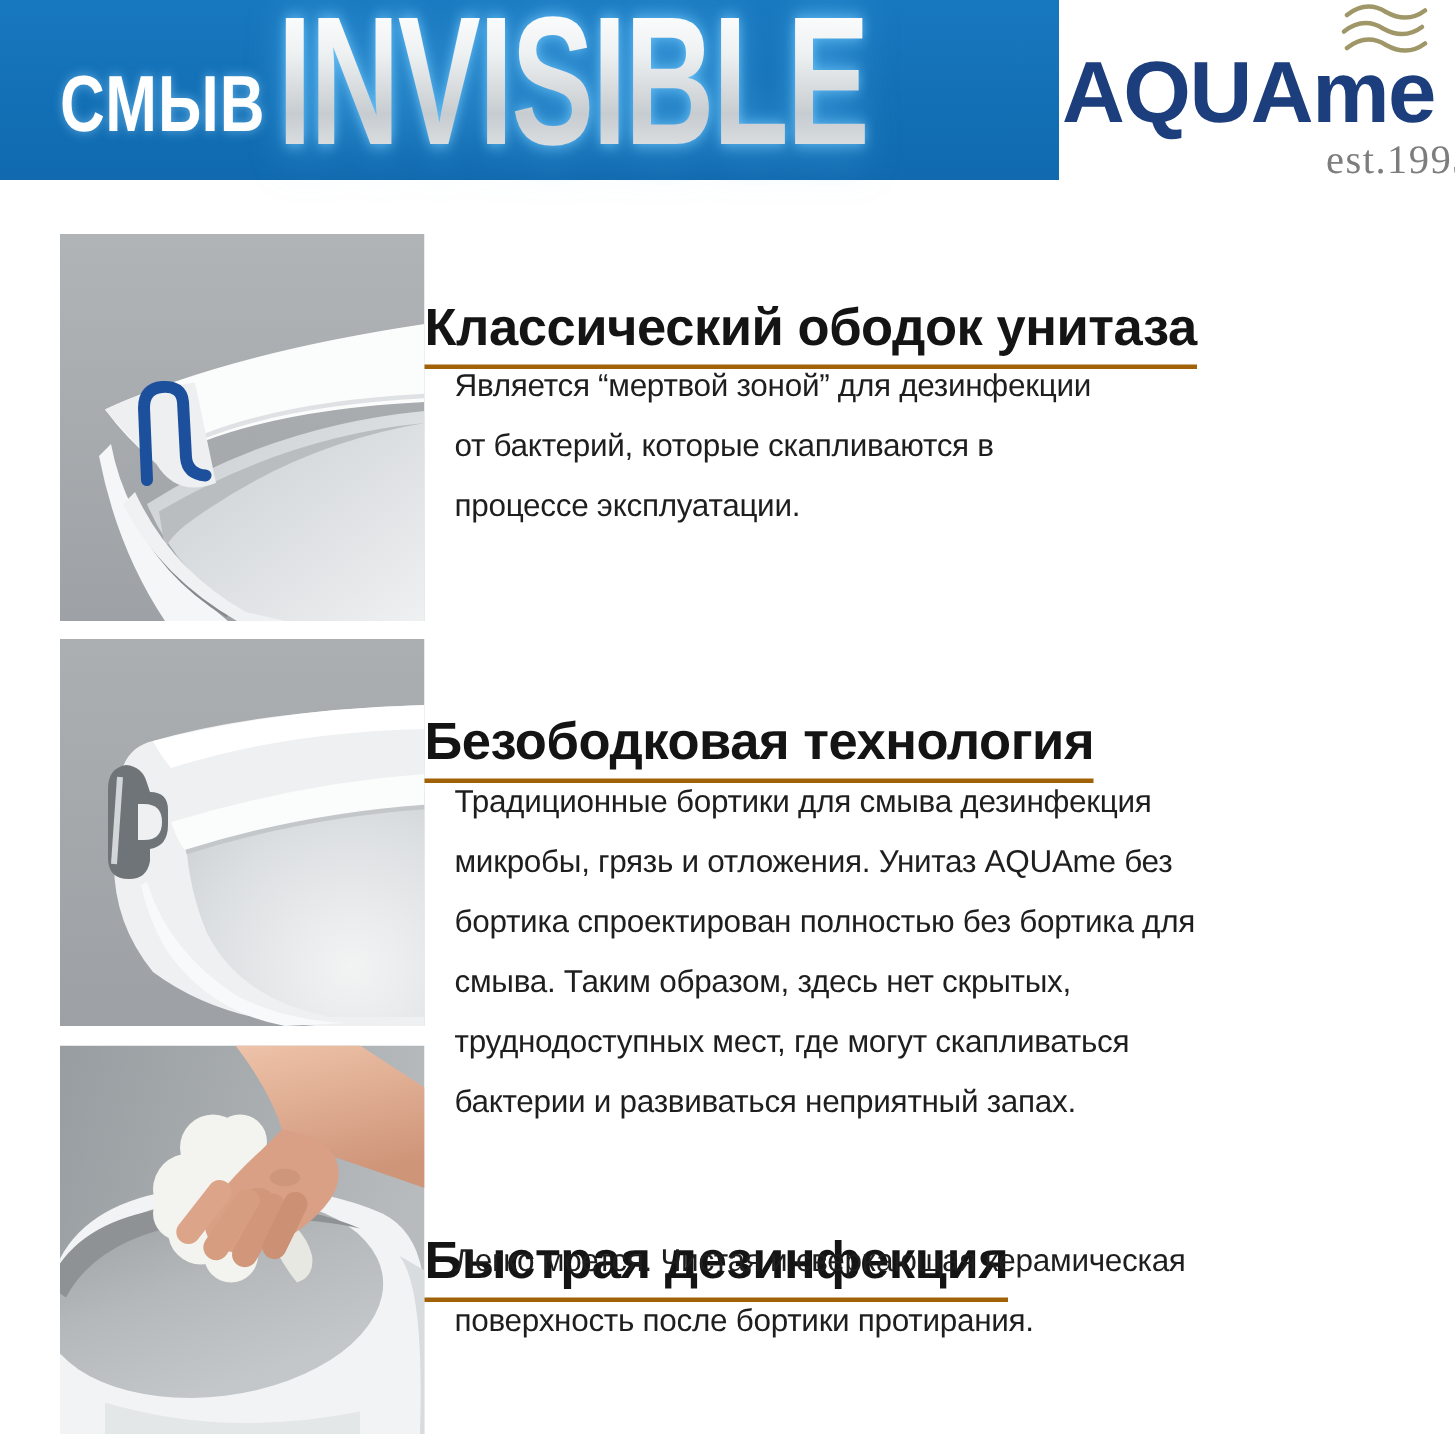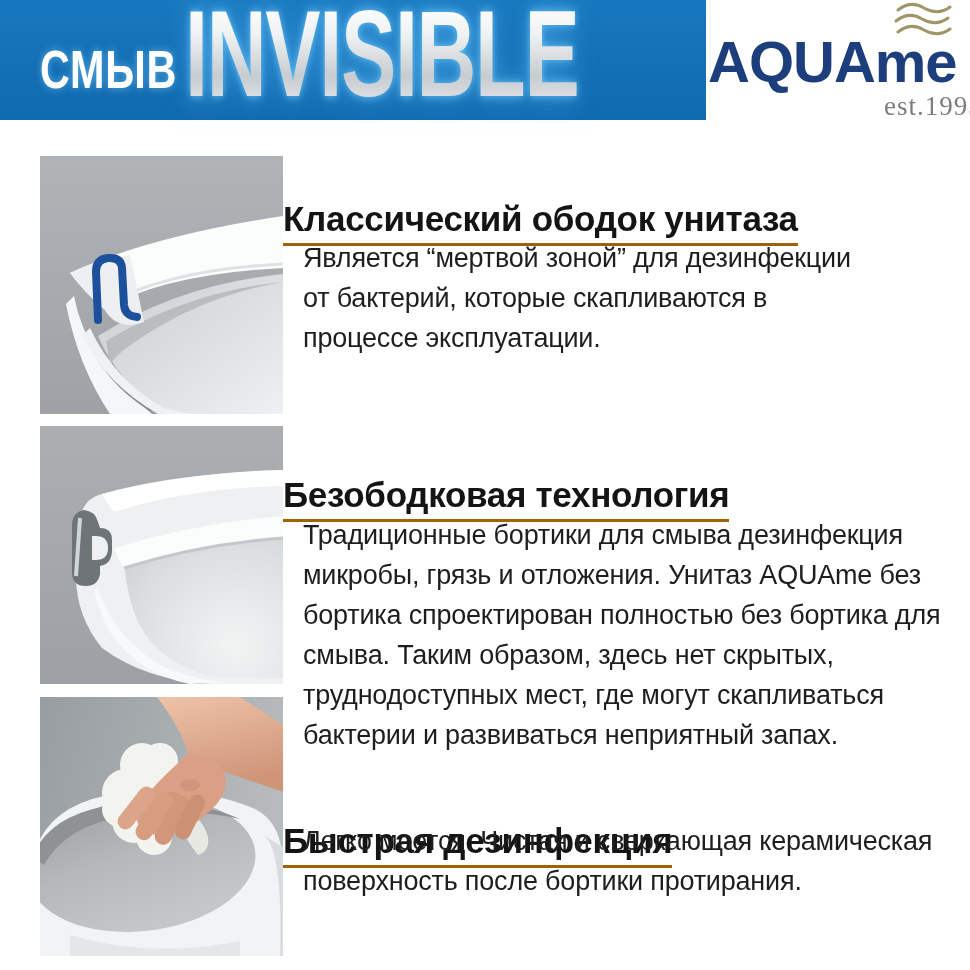--- a/index.html
+++ b/index.html
@@ -31,21 +31,21 @@
   .photo{position:absolute;left:0;width:243px;}
   .photo svg{display:block;width:100%;height:100%;}
   .photo1{top:140px;height:258px;}
   .photo2{top:410px;height:258px;}
   .photo3{top:681px;height:259px;}
 
   
   .sec-title{position:absolute;display:inline-block;font-size:35px;line-height:1.1;
              color:#141414;letter-spacing:-.3px;
              border-bottom:3px solid #a16207;padding-bottom:4px;}
-  .sec-body{position:absolute;font-size:27px;line-height:40px;color:#1e1e1e;
+  .sec-body{position:absolute;font-size:21px;line-height:40px;color:#1e1e1e;
             letter-spacing:-.2px;white-space:pre-line;width:650px;margin-top:19px;}
   .t1{left:283px;top:171px;} .b1{left:303px;top:219px;}
   .t2{left:283px;top:447px;} .b2{left:303px;top:496px;}
   .t3{left:283px;top:793px;} .b3{left:303px;top:802px;}
 </style>
 </head>
 <body>
 
 <div class="page">
 

